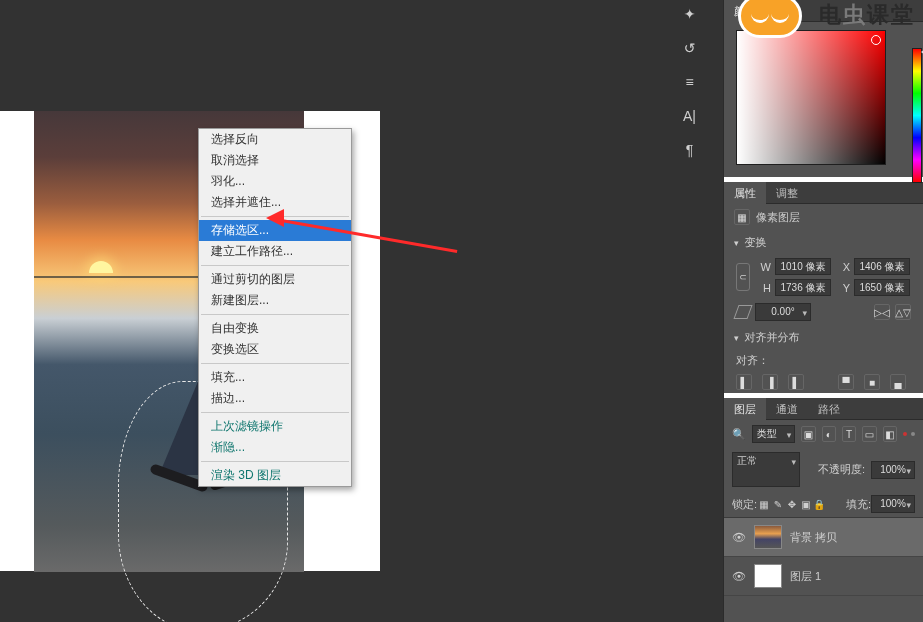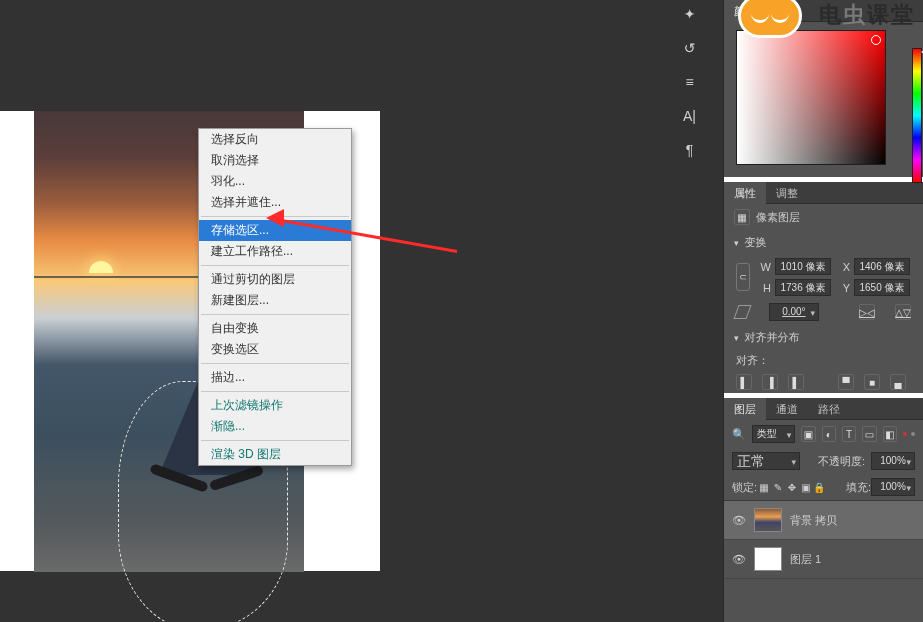--- a/index.html
+++ b/index.html
@@ -51,34 +51,34 @@
     .hue-ind{position:absolute;right:-3px;top:26px;width:0;height:0;border-top:4px solid transparent;border-bottom:4px solid transparent;border-right:5px solid #ddd;}
 
     
     .panel-sec { border-top:5px solid #ffffff; }
     .panel-hd  { padding:5px 10px; display:flex; align-items:center; gap:6px; }
     .panel-hd .chev { font-size:9px; }
     .field-row { display:flex; align-items:center; gap:6px; padding:3px 12px; }
     .field-row .lab { width:15px; text-align:right; }
     .numbox { width:56px; height:17px; background:#3a3a3a; border:1px solid #2b2b2b; color:#ddd; text-align:center; line-height:15px; font-size:10px;}
     .link-ico { width:14px; height:28px; border:1px solid #777; border-radius:3px; display:flex; align-items:center; justify-content:center; font-size:9px; }
-    .angle-row { display:flex; align-items:center; gap:20px; padding:4px 12px;text-decoration:underline; }
+    .angle-row { display:flex; align-items:center; gap:5px; padding:4px 12px; }
     .angle-ico { width:14px;height:14px;border:1px solid #999; transform:skewX(-20deg);}
     .combo { width:56px; height:18px; background:#3a3a3a; border:1px solid #2b2b2b; color:#ddd; text-align:center; line-height:16px; font-size:10px; position:relative;}
     .combo:after{content:"▾";position:absolute;right:3px;top:1px;color:#bbb;font-size:9px;}
     .mini-ico { width:16px; height:16px; display:inline-flex; align-items:center; justify-content:center; border:1px solid #666; border-radius:2px; font-size:10px; color:#ddd;}
 
     
     .layer-tools { display:flex; align-items:center; gap:6px; padding:5px 8px; }
     .lt-combo { width:48px; height:18px; background:#3a3a3a; border:1px solid #2b2b2b; color:#ddd; font-size:10px; line-height:16px; text-align:left; padding:0 4px; position:relative;}
     .lt-combo:after{content:"▾";position:absolute;right:3px;top:1px;color:#bbb;font-size:9px;}
     .dotrow{display:flex;gap:4px;align-items:center;}
     .dotrow i{width:4px;height:4px;border-radius:50%;display:block;}
     .mode-row{display:flex;align-items:center;gap:6px;padding:4px 8px;}
-    .mode-row .sel{flex:0 0 68px;height:18px;background:#3a3a3a;border:1px solid #2b2b2b;font-size:14px;line-height:16px;padding:0 4px;position:relative;}
+    .mode-row .sel{flex:0 0 68px;height:35px;background:#3a3a3a;border:1px solid #2b2b2b;font-size:10px;line-height:16px;padding:0 4px;position:relative;}
     .mode-row .sel:after{content:"▾";position:absolute;right:3px;top:1px;color:#bbb;font-size:9px;}
     .lock-row{display:flex;align-items:center;padding:4px 8px;border-bottom:1px solid #3a3a3a;}
     .lock-row .ico{width:14px;height:14px;display:flex;align-items:center;justify-content:center;font-size:10px;color:#cfcfcf;}
     .layer{display:flex;align-items:center;gap:8px;padding:7px 8px;border-bottom:1px solid #454545;}
     .layer.sel{background:#6a6a6a;}
     .eye{width:14px;text-align:center;}
     .thumb{width:28px;height:24px;border:1px solid #888;background:#fff;}
     .thumb.img{background:linear-gradient(to bottom,#8a5a3c 0%,#e8a050 35%,#446 60%,#555 100%);}    
     .lname{font-size:11px;}
 
@@ -117,20 +117,21 @@
     <div class="sep"></div>
     <div class="mi hl">存储选区...</div>
     <div class="mi">建立工作路径...</div>
     <div class="sep"></div>
     <div class="mi">通过剪切的图层</div>
     <div class="mi">新建图层...</div>
     <div class="sep"></div>
     <div class="mi">自由变换</div>
     <div class="mi">变换选区</div>
     <div class="sep"></div>
+    <div class="mi">填充...</div>
     <div class="mi">描边...</div>
     <div class="sep"></div>
     <div class="mi dis">上次滤镜操作</div>
     <div class="mi dis">渐隐...</div>
     <div class="sep"></div>
     <div class="mi dis">渲染 3D 图层</div>
   </div>
 
   <div class="arrow">
     <div class="arrow-head"></div>

